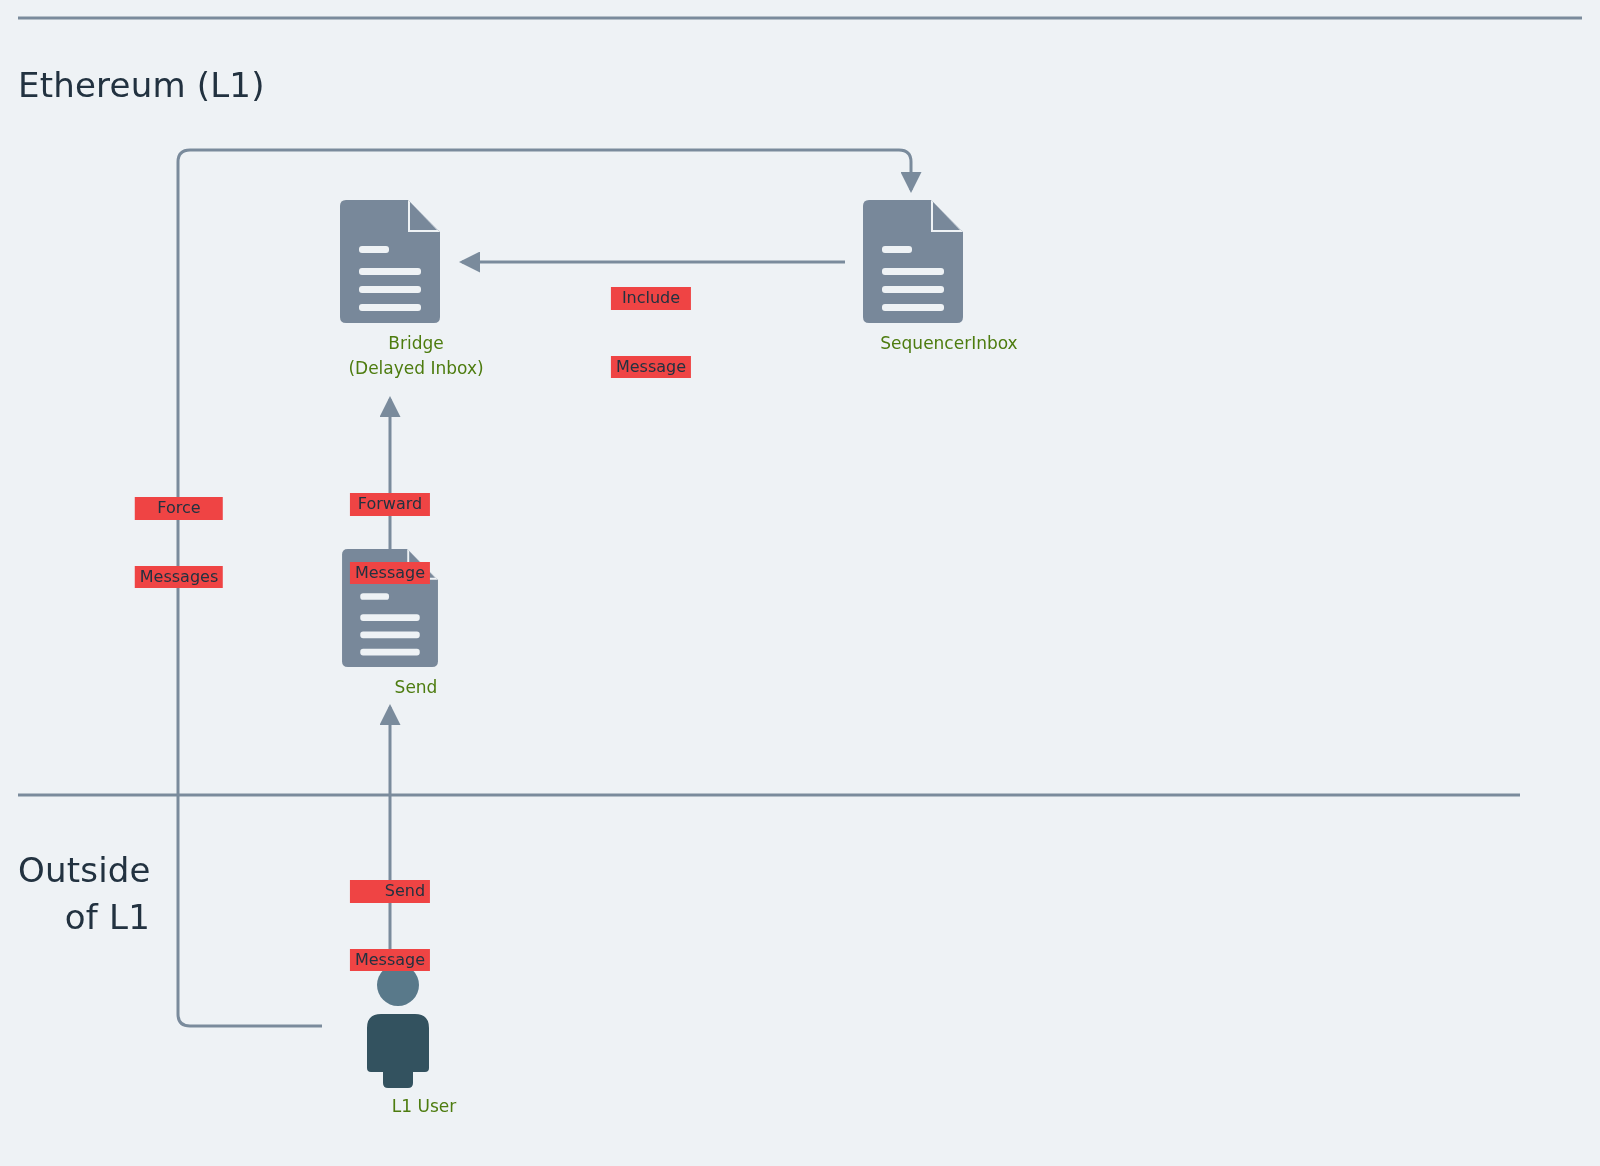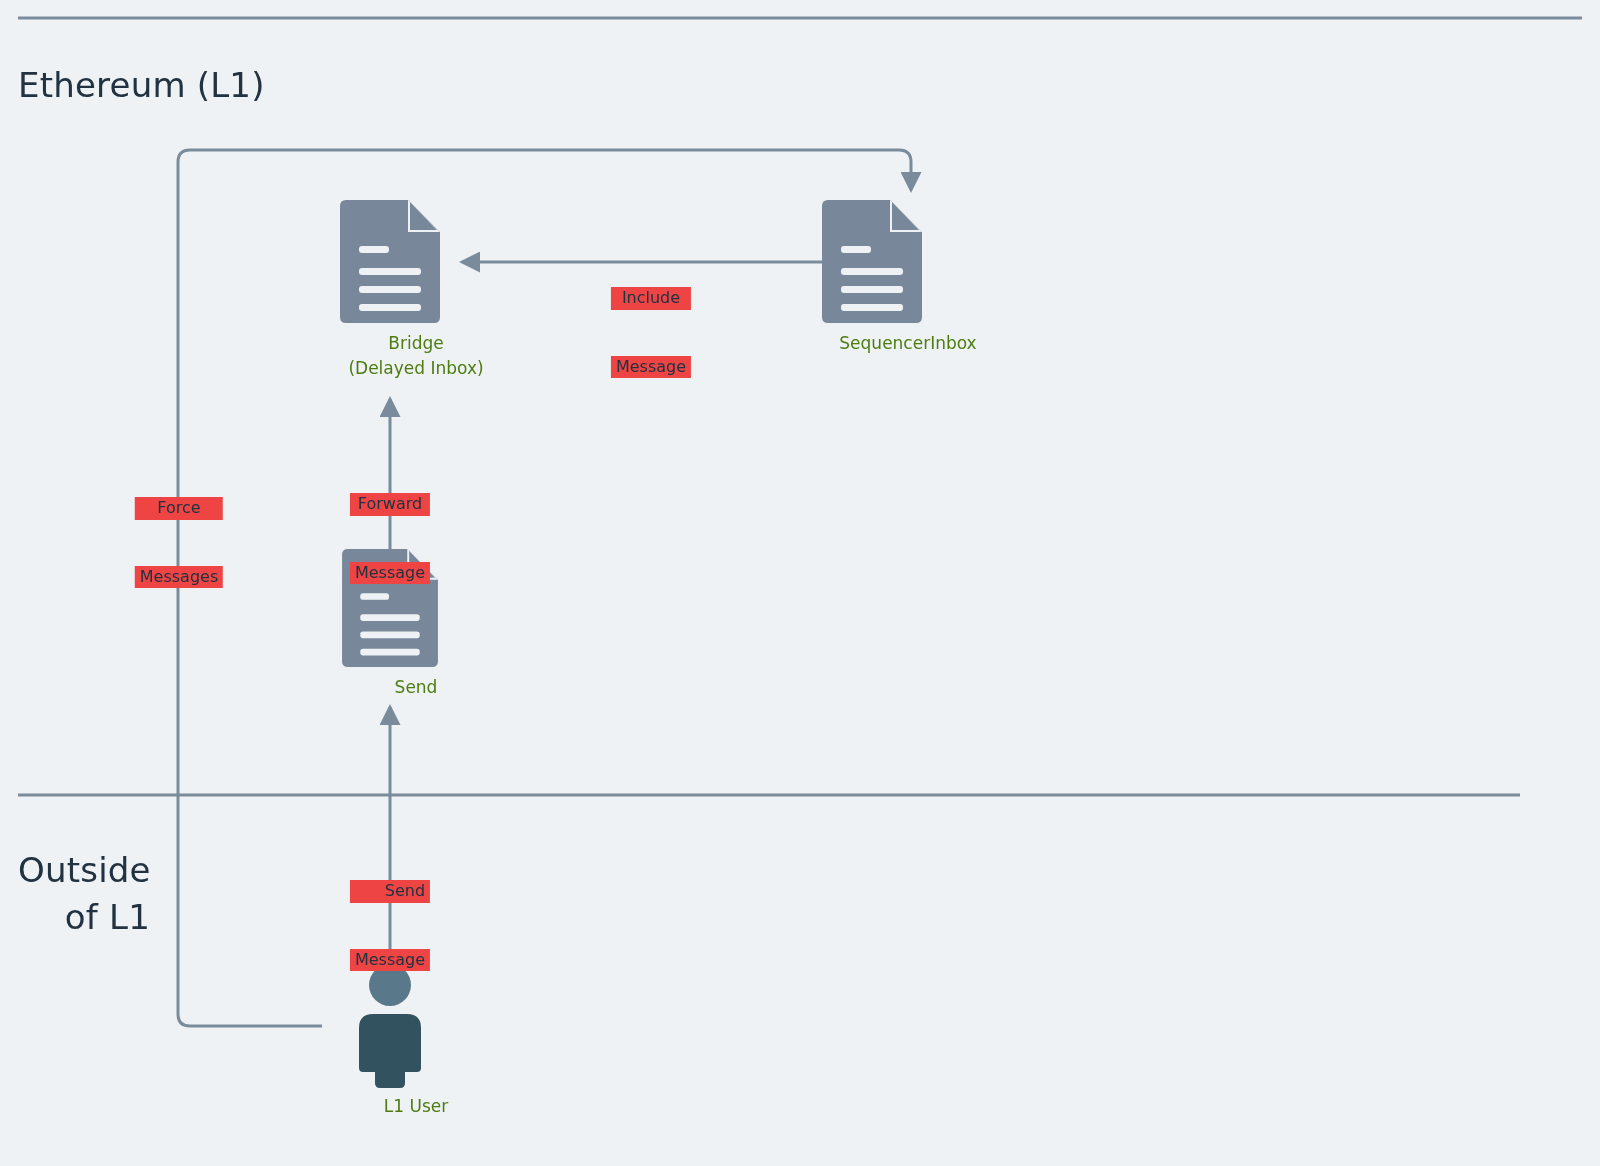--- a/index.html
+++ b/index.html
@@ -105,21 +105,21 @@
       <path d="M70,2 L97,30 L70,30 Z" fill="#78889a"></path>
       <rect x="19" y="46" width="30" height="7" rx="3" fill="#eef2f5"></rect>
       <rect x="19" y="68" width="62" height="7" rx="3" fill="#eef2f5"></rect>
       <rect x="19" y="86" width="62" height="7" rx="3" fill="#eef2f5"></rect>
       <rect x="19" y="104" width="62" height="7" rx="3" fill="#eef2f5"></rect>
     </svg>
     <div class="node-label" style="top:131px;">Bridge
 (Delayed Inbox)</div>
   </div>
 
-  <div class="node" style="left:822px; top:200px; width:120px;">
+  <div class="node" style="left:863px; top:200px; width:120px;">
     <svg class="icon" width="100" height="123" viewBox="0 0 100 123">
       <path d="M6,0 L68,0 L100,32 L100,117 Q100,123 94,123 L6,123 Q0,123 0,117 L0,6 Q0,0 6,0 Z" fill="#78889a"></path>
       <path d="M68,0 L100,32 L68,32 Z" fill="#eef2f5"></path>
       <path d="M70,2 L97,30 L70,30 Z" fill="#78889a"></path>
       <rect x="19" y="46" width="30" height="7" rx="3" fill="#eef2f5"></rect>
       <rect x="19" y="68" width="62" height="7" rx="3" fill="#eef2f5"></rect>
       <rect x="19" y="86" width="62" height="7" rx="3" fill="#eef2f5"></rect>
       <rect x="19" y="104" width="62" height="7" rx="3" fill="#eef2f5"></rect>
     </svg>
     <div class="node-label" style="top:131px;">SequencerInbox</div>
@@ -131,21 +131,21 @@
       <path d="M68,0 L100,32 L68,32 Z" fill="#eef2f5"></path>
       <path d="M70,2 L97,30 L70,30 Z" fill="#78889a"></path>
       <rect x="19" y="46" width="30" height="7" rx="3" fill="#eef2f5"></rect>
       <rect x="19" y="68" width="62" height="7" rx="3" fill="#eef2f5"></rect>
       <rect x="19" y="86" width="62" height="7" rx="3" fill="#eef2f5"></rect>
       <rect x="19" y="104" width="62" height="7" rx="3" fill="#eef2f5"></rect>
     </svg>
     <div class="node-label" style="top:126px;">Send</div>
   </div>
 
-  <div class="node" style="left:355px; top:964px; width:70px;text-decoration:underline;">
+  <div class="node" style="left:363px; top:964px; width:70px;text-decoration:underline;">
     <svg class="icon" width="70" height="124" viewBox="0 0 70 124">
       <circle cx="35" cy="21" r="21" fill="#59798a"></circle>
       <path d="M18,50 L52,50 Q66,50 66,64 L66,104 Q66,108 62,108 L50,108 L50,119 Q50,124 45,124 L25,124 Q20,124 20,119 L20,108 L8,108 Q4,108 4,104 L4,64 Q4,50 18,50 Z" fill="#33525f"></path>
     </svg>
     <div class="node-label" style="top:130px;">L1 User</div>
   </div>
 
   <div class="edge-label" style="left:651px; top:242px;">
     <span>Include</span>
     <span>Message</span>

